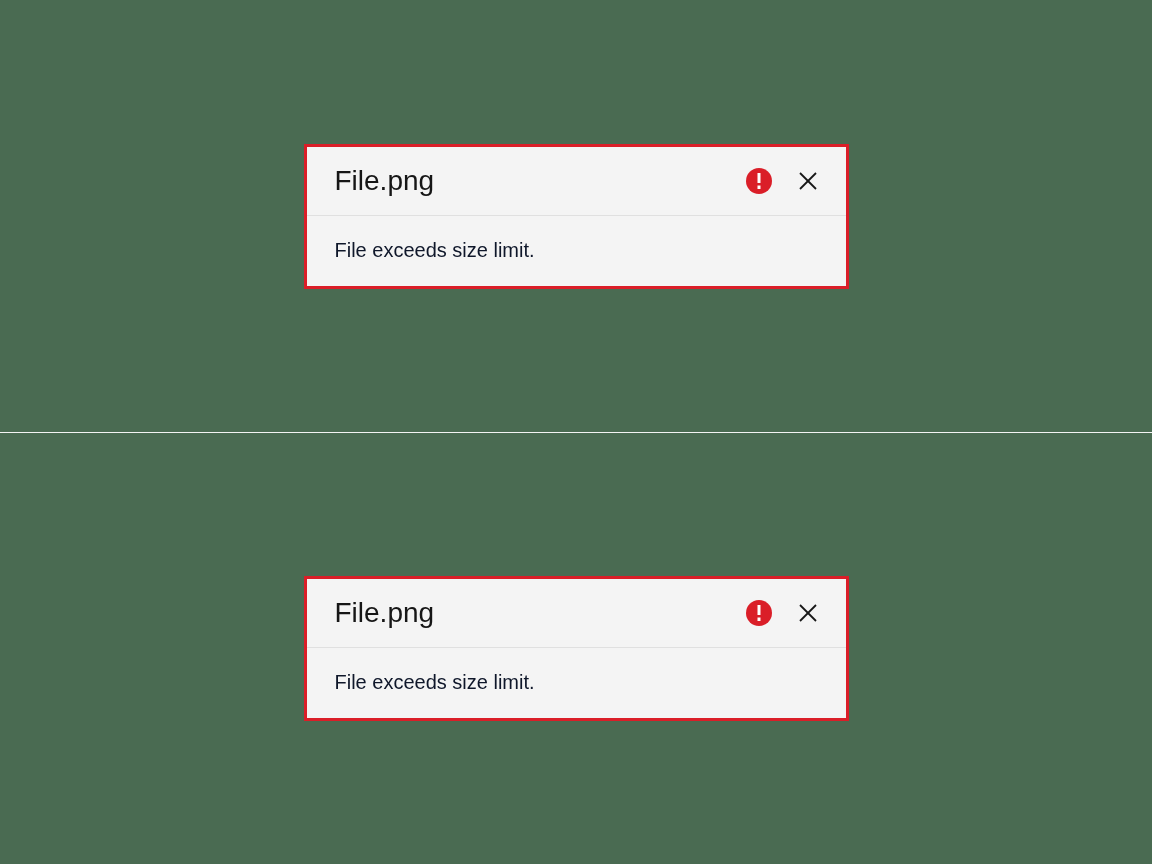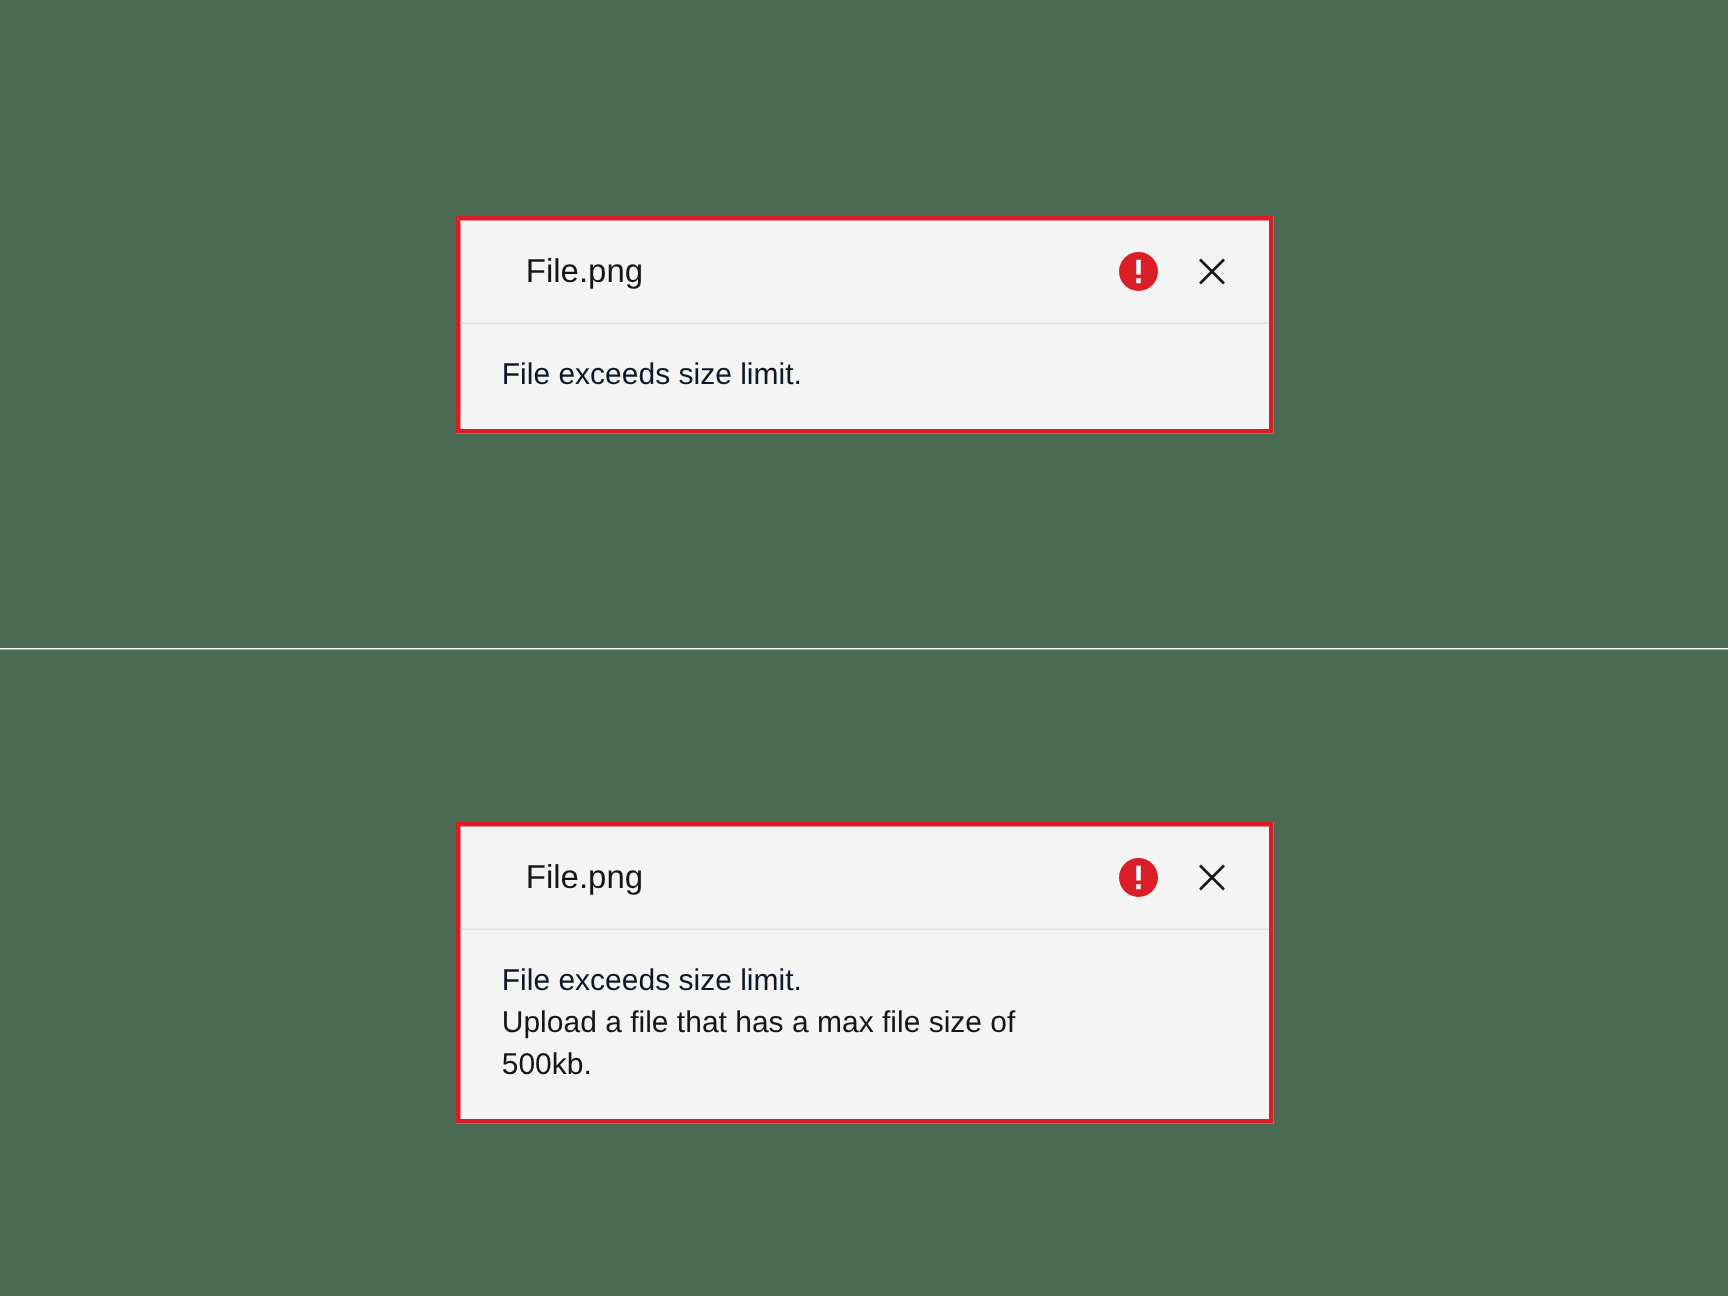--- a/index.html
+++ b/index.html
@@ -35,24 +35,23 @@
     border: 3px solid #da1e28;
   }
   .card-header {
     display: flex;
     align-items: center;
     padding: 18px 22px 18px 28px;
     border-bottom: 1px solid #e0e0e0;
   }
   .file-name {
     flex: 1;
-    font-size: 22px;
+    font-size: 28px;
     color: #161616;
     font-weight: 400;
-    margin-left: 16px;
   }
   .warning-icon {
     width: 26px;
     height: 26px;
     border-radius: 50%;
     background: #da1e28;
     display: flex;
     align-items: center;
     justify-content: center;
     margin-right: 20px;
@@ -130,16 +129,15 @@
       </div>
       <button class="close-button">
         <svg viewBox="0 0 18 18">
           <line x1="1" y1="1" x2="17" y2="17" stroke="#161616" stroke-width="1.8"></line>
           <line x1="17" y1="1" x2="1" y2="17" stroke="#161616" stroke-width="1.8"></line>
         </svg>
       </button>
     </div>
     <div class="card-body">
       <div class="error-subject">File exceeds size limit.</div>
-      <div class="error-detail">Upload a file that has a max file size of 500kb.</div>
     </div>
   </div>
 </div>
 
 </body></html>

